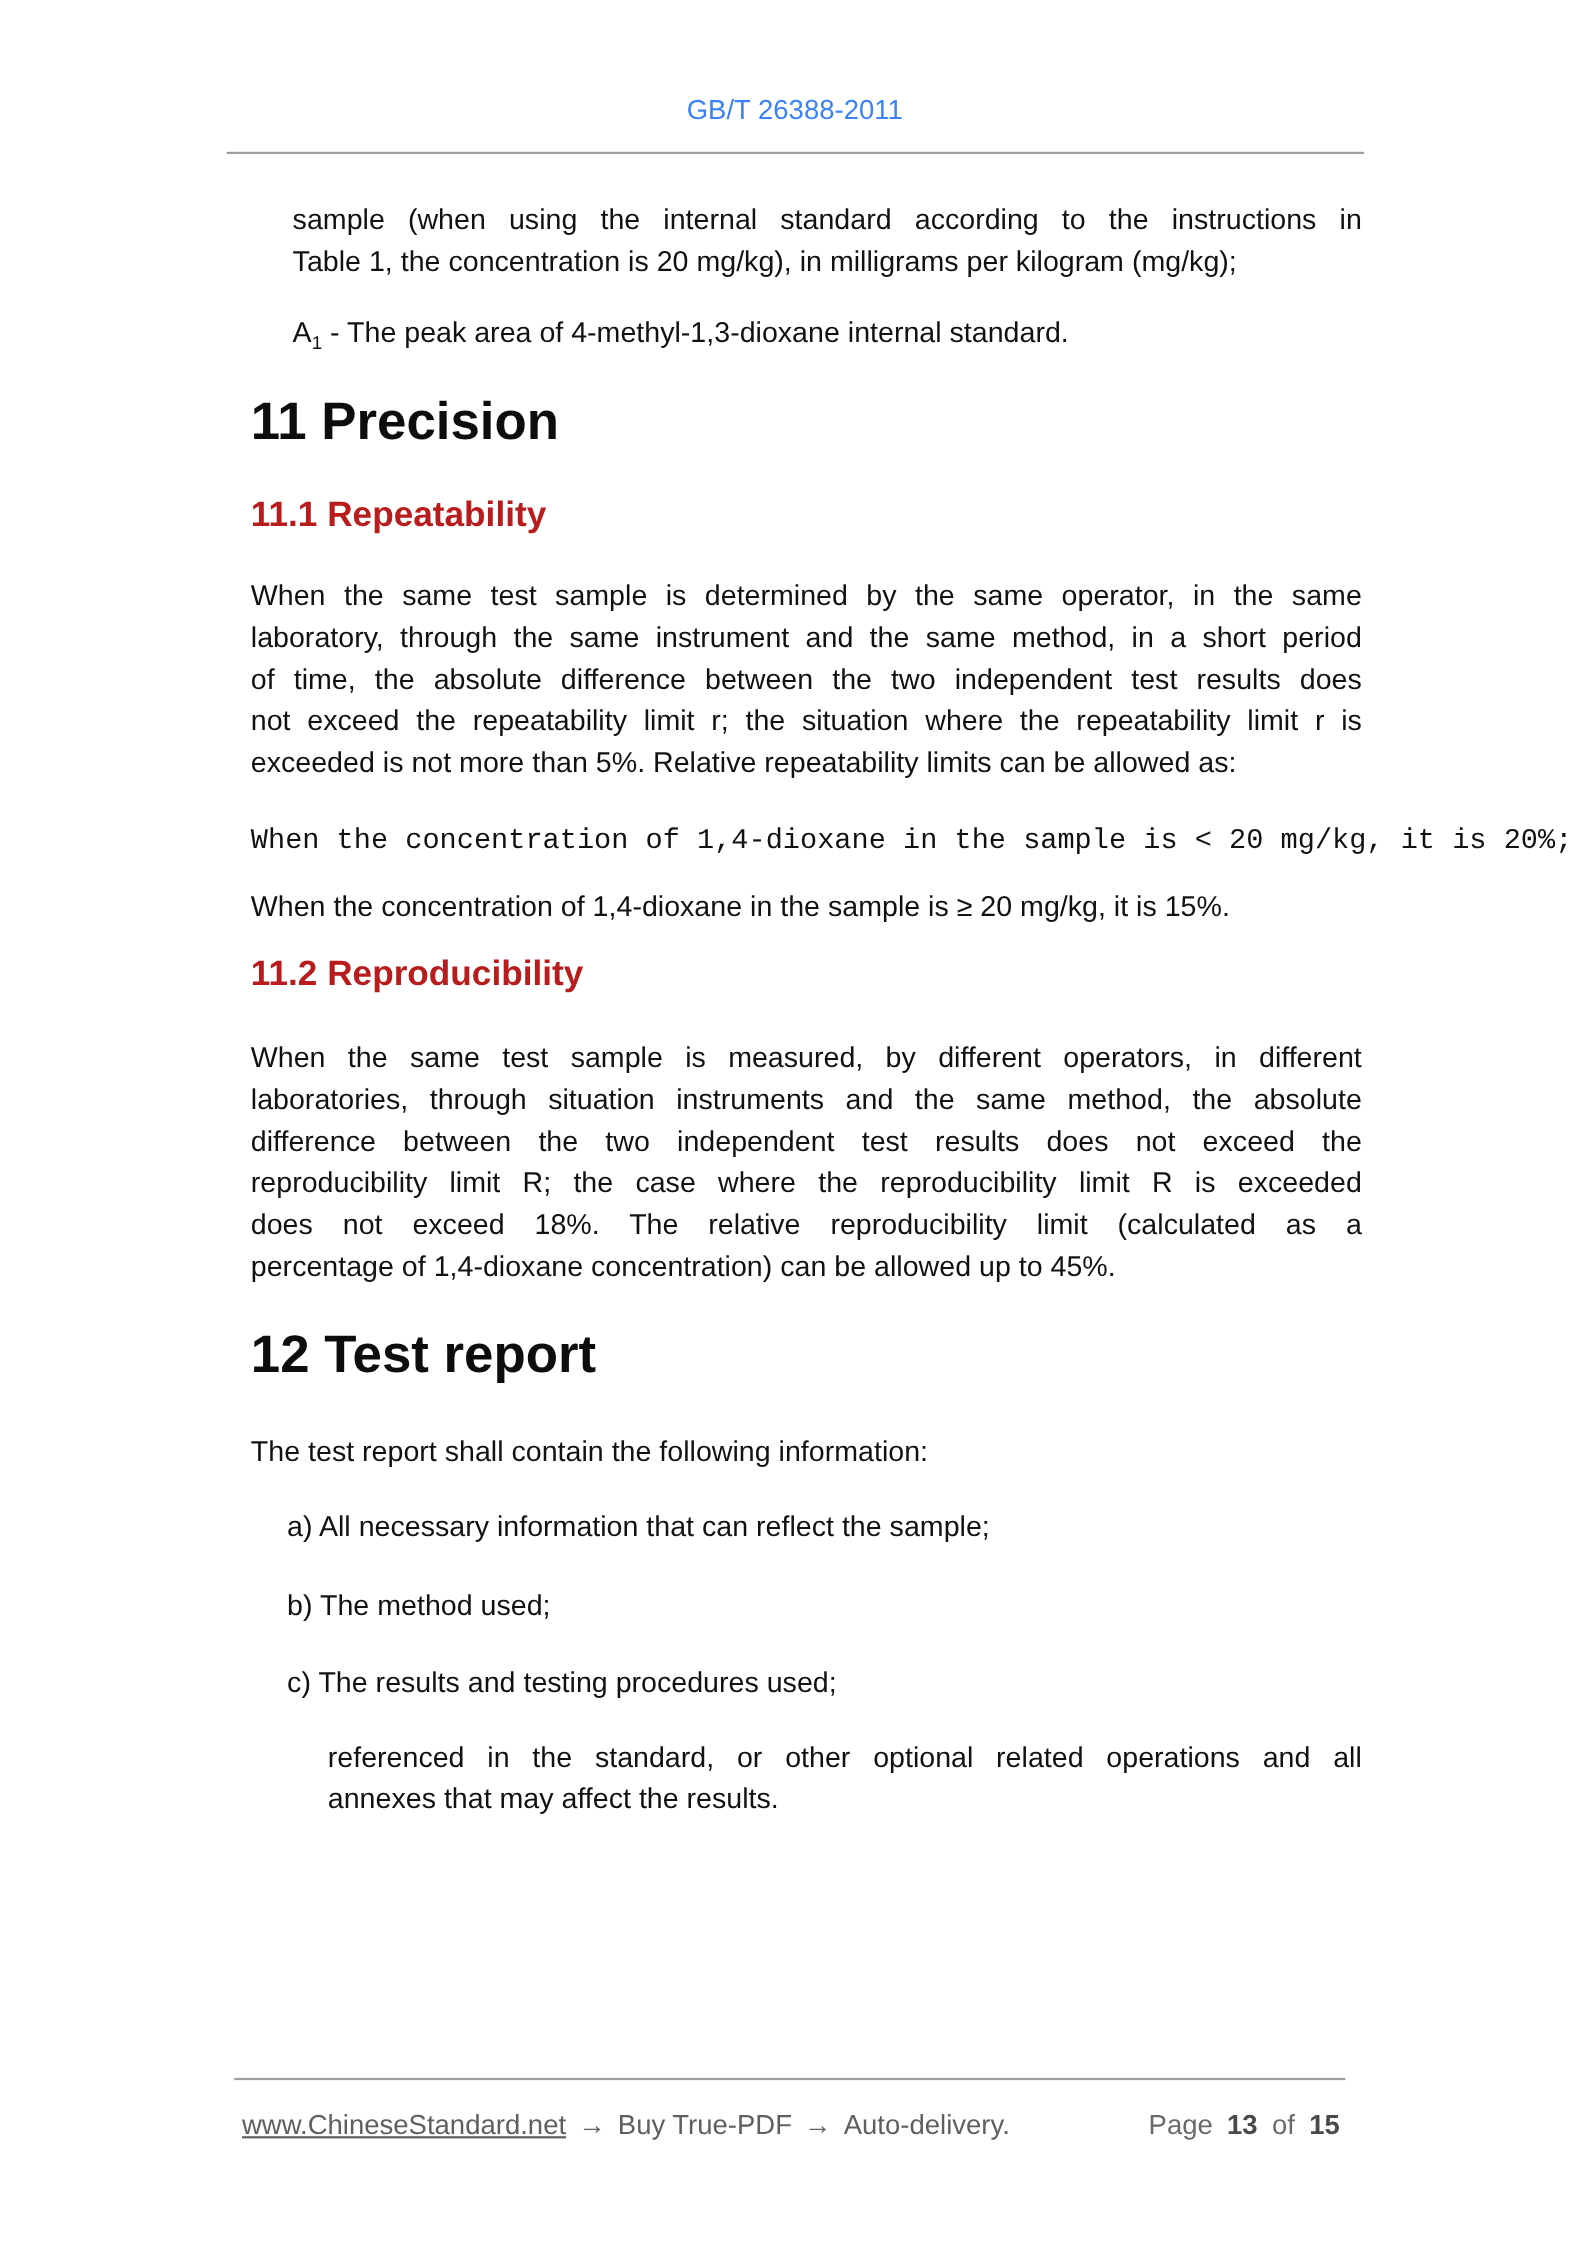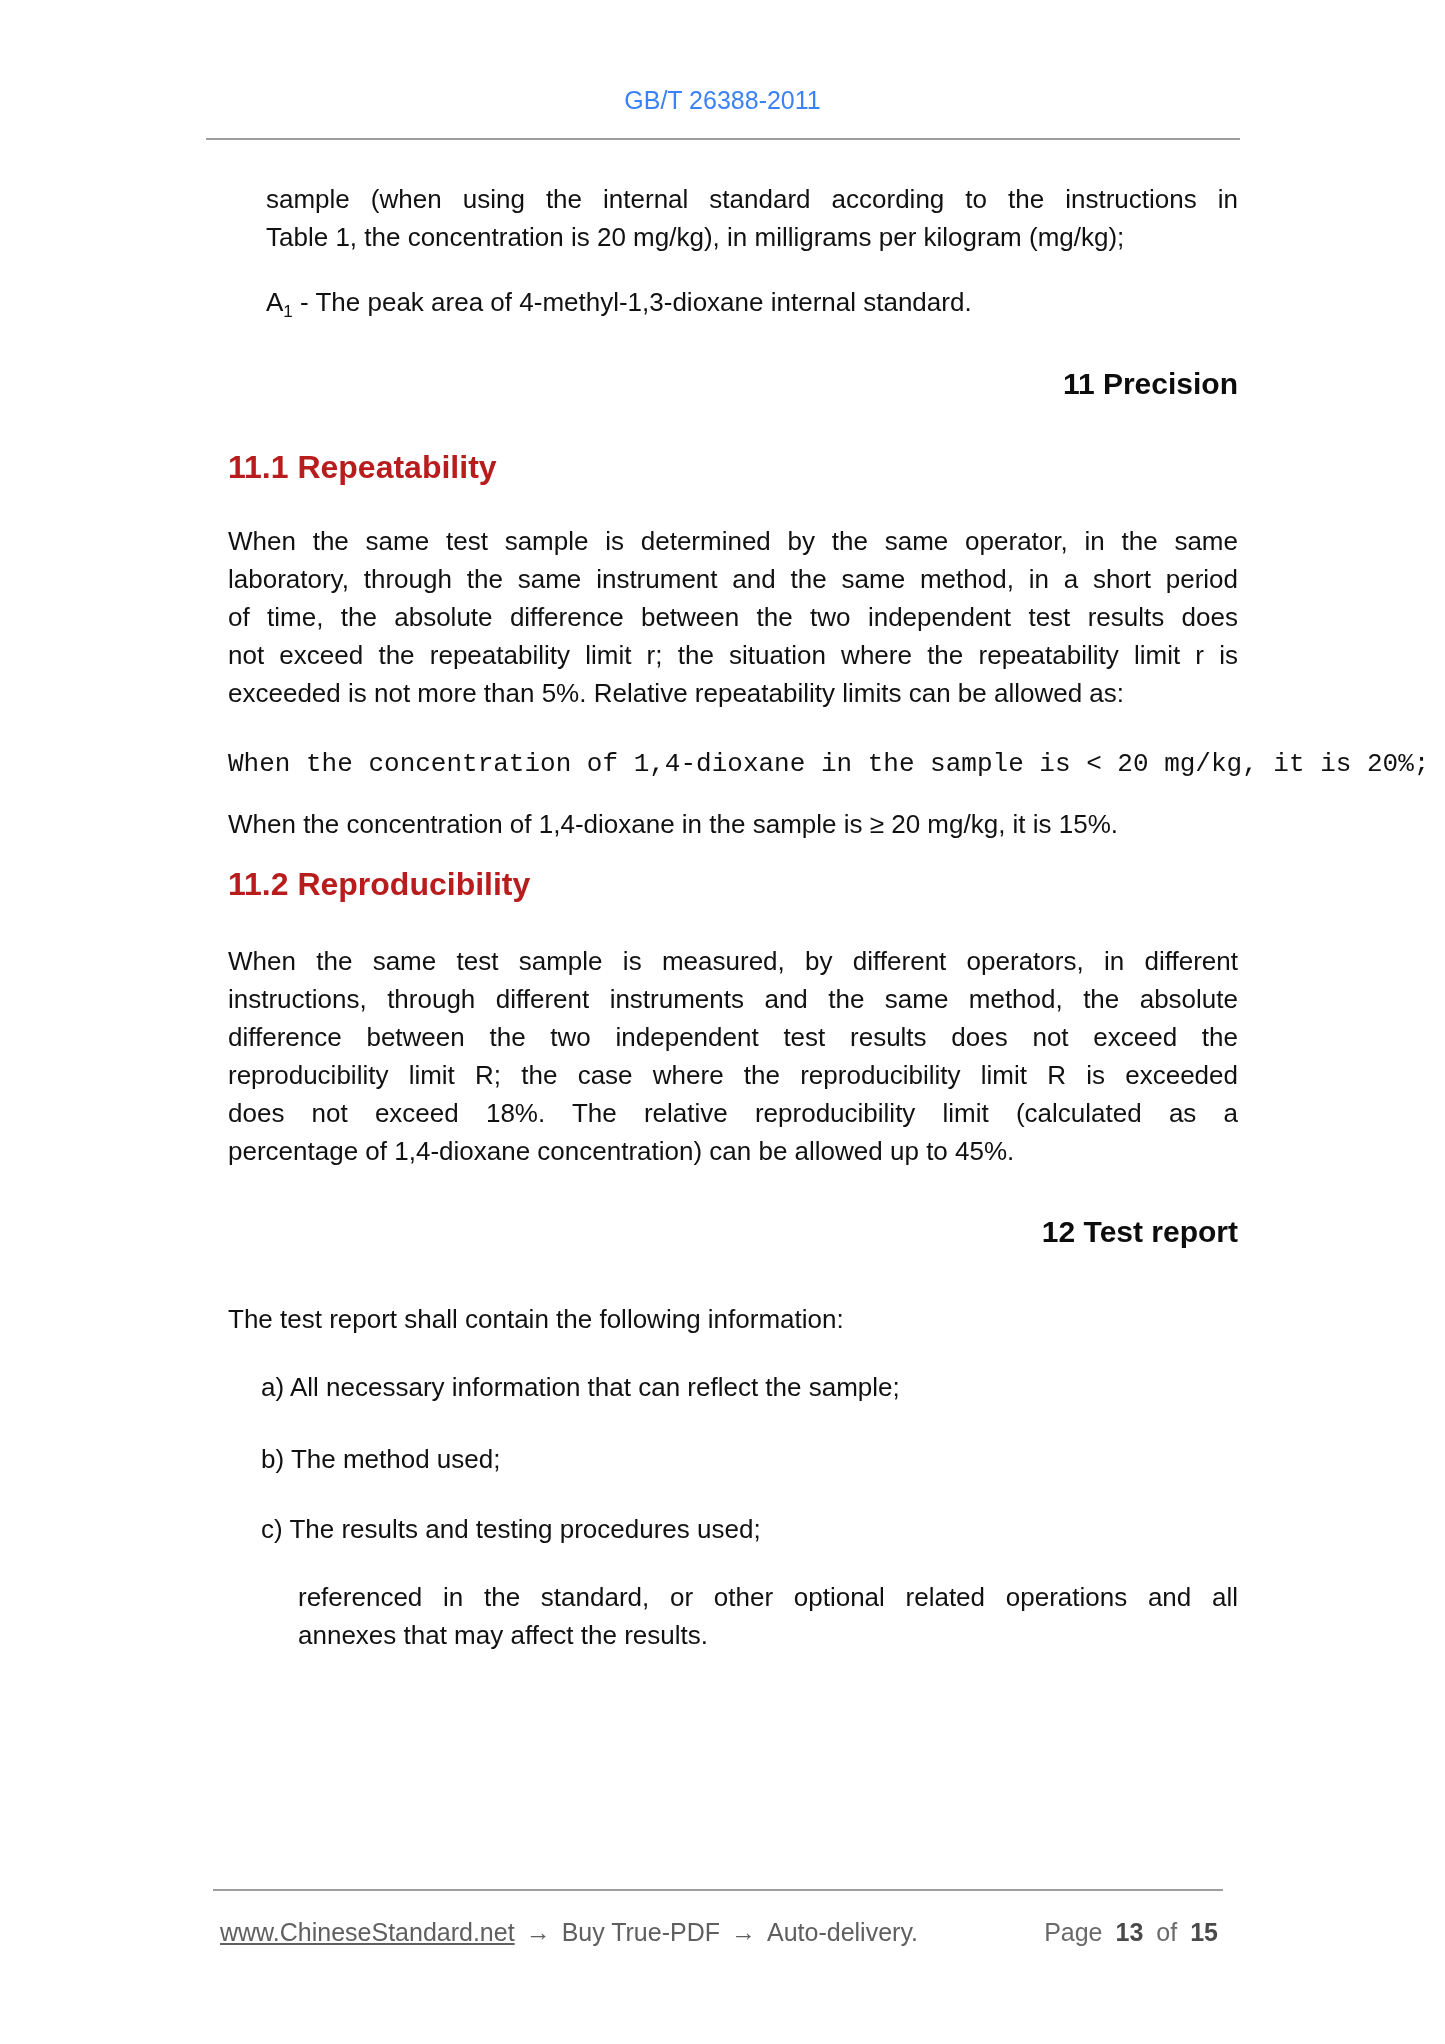--- a/index.html
+++ b/index.html
@@ -40,26 +40,25 @@
   }
 
   .jline { text-align: justify; text-align-last: justify; white-space: nowrap; }
   .lline { text-align: left; white-space: nowrap; }
 
   .p-intro   { margin-top: 180px; margin-left: 38px; width: 972px; }
   .p-def     { margin-top: 27px;  margin-left: 38px; white-space: nowrap; }
   sub { font-size: 17px; line-height: 0; }
 
   .h1 {
-    font-size: 30px;
+    font-size: 48px;
     line-height: 44px;
     font-weight: bold;
     color: #0d0d0d;
     white-space: nowrap;
-    text-align: right;
   }
   .h2 {
     font-size: 32px;
     line-height: 32px;
     font-weight: bold;
     color: #b91c1c;
     white-space: nowrap;
   }
   .h1-11   { margin-top: 41px; }
   .h2-111  { margin-top: 45px; }
@@ -147,21 +146,21 @@
     </div>
 
     <div class="p-cond1 lline">When the concentration of 1,4-dioxane in the sample is &lt; 20 mg/kg, it is 20%;</div>
 
     <div class="p-cond2 lline">When the concentration of 1,4-dioxane in the sample is ≥ 20 mg/kg, it is 15%.</div>
 
     <div class="h2 h2-112">11.2 Reproducibility</div>
 
     <div class="p-repr">
       <div class="jline">When the same test sample is measured, by different operators, in different</div>
-      <div class="jline">instructions, through different instruments and the same method, the absolute</div>
+      <div class="jline">laboratories, through situation instruments and the same method, the absolute</div>
       <div class="jline">difference between the two independent test results does not exceed the</div>
       <div class="jline">reproducibility limit R; the case where the reproducibility limit R is exceeded</div>
       <div class="jline">does not exceed 18%. The relative reproducibility limit (calculated as a</div>
       <div class="lline">percentage of 1,4-dioxane concentration) can be allowed up to 45%.</div>
     </div>
 
     <div class="h1 h1-12">12 Test report</div>
 
     <div class="p-12intro">The test report shall contain the following information:</div>
 

